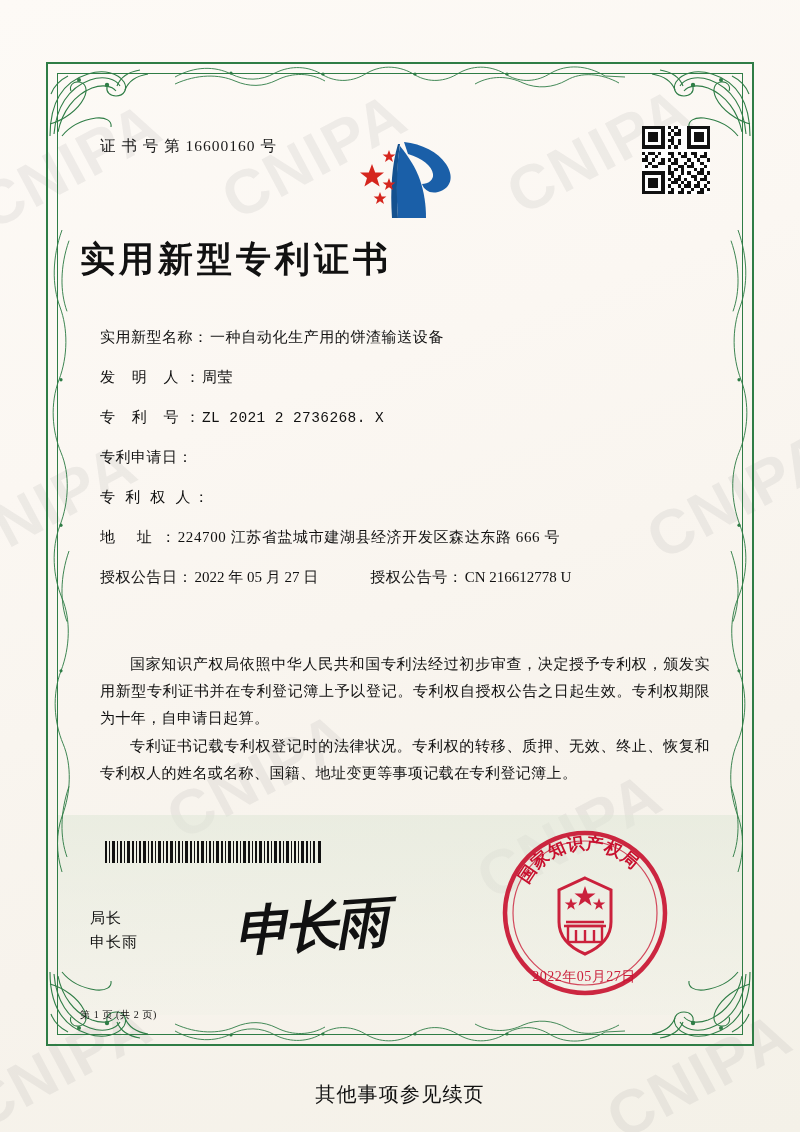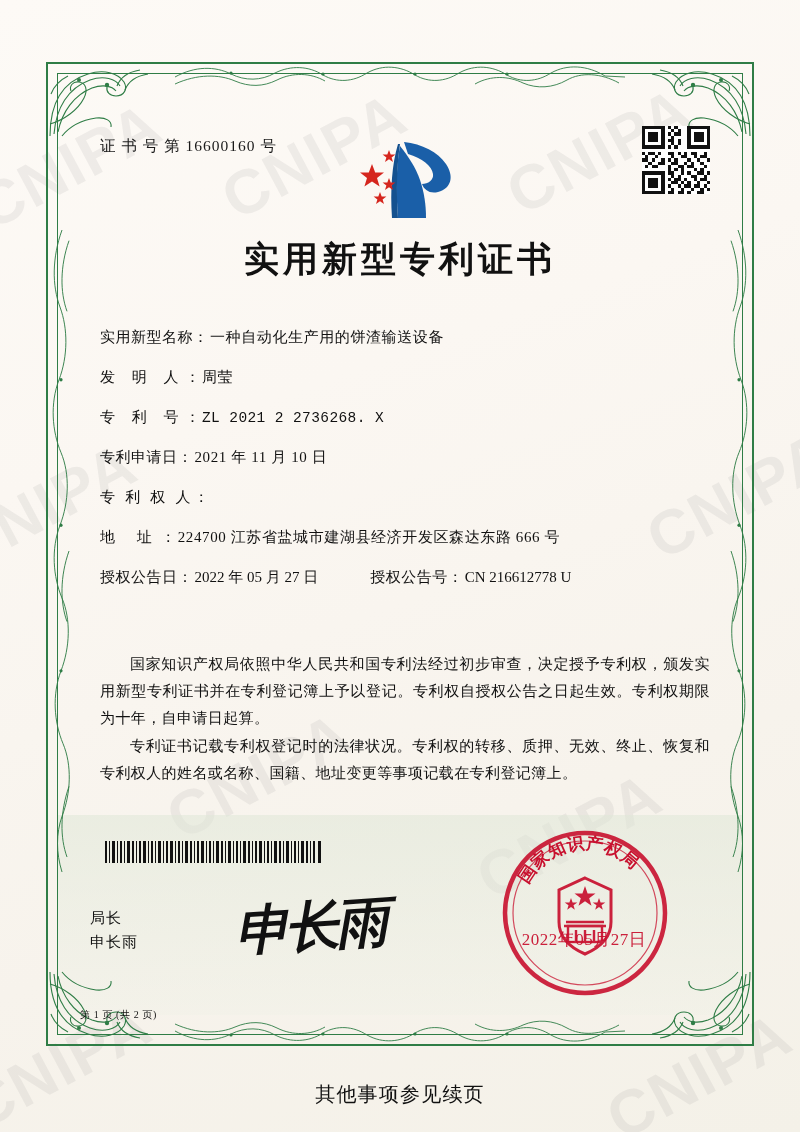--- a/index.html
+++ b/index.html
@@ -106,21 +106,20 @@
     transform: translateX(-50%);
     width: 132px;
     height: 86px;
   }
   .logo svg { display: block; }
 
   .title {
     position: absolute;
     left: 0; right: 0;
     top: 140px;
-    text-align: center;
     font-family: "Liberation Serif", "DejaVu Serif", serif;
     font-weight: 700;
     font-size: 35px;
     letter-spacing: 4px;
     color: #111;
   }
 
   
   .fields {
     position: absolute;
@@ -208,25 +207,25 @@
     position: absolute;
     right: 48px;
     top: 730px;
     width: 174px;
     height: 174px;
   }
   .seal svg { display:block; }
   .seal-date {
     position: absolute;
     right: 52px;
-    top: 832px;
+    top: 872px;
     width: 168px;
     text-align: center;
     color: #c8102e;
-    font-size: 17px;
+    font-size: 14px;
     letter-spacing: 0.5px;
     opacity: .92;
   }
 
   .page-no {
     position: absolute;
     left: 0; right: 0;
     bottom: 10px;
     text-align: left;
     font-size: 10px;
@@ -517,21 +516,20 @@
         <span class="value">周莹</span>
       </div>
       <div class="row">
         <span class="label sp6">专 利 号</span>
         <span class="colon">：</span>
         <span class="value mono">ZL 2021 2 2736268. X</span>
       </div>
       <div class="row">
         <span class="label">专利申请日</span>
         <span class="colon">：</span>
-        <span class="value">2021 年 11 月 10 日</span>
       </div>
       <div class="row">
         <span class="label sp3">专 利 权 人</span>
         <span class="colon">：</span>
       </div>
       <div class="row">
         <span class="label sp9">地 址</span>
         <span class="colon">：</span>
         <span class="value">224700 江苏省盐城市建湖县经济开发区森达东路 666 号</span>
       </div>

